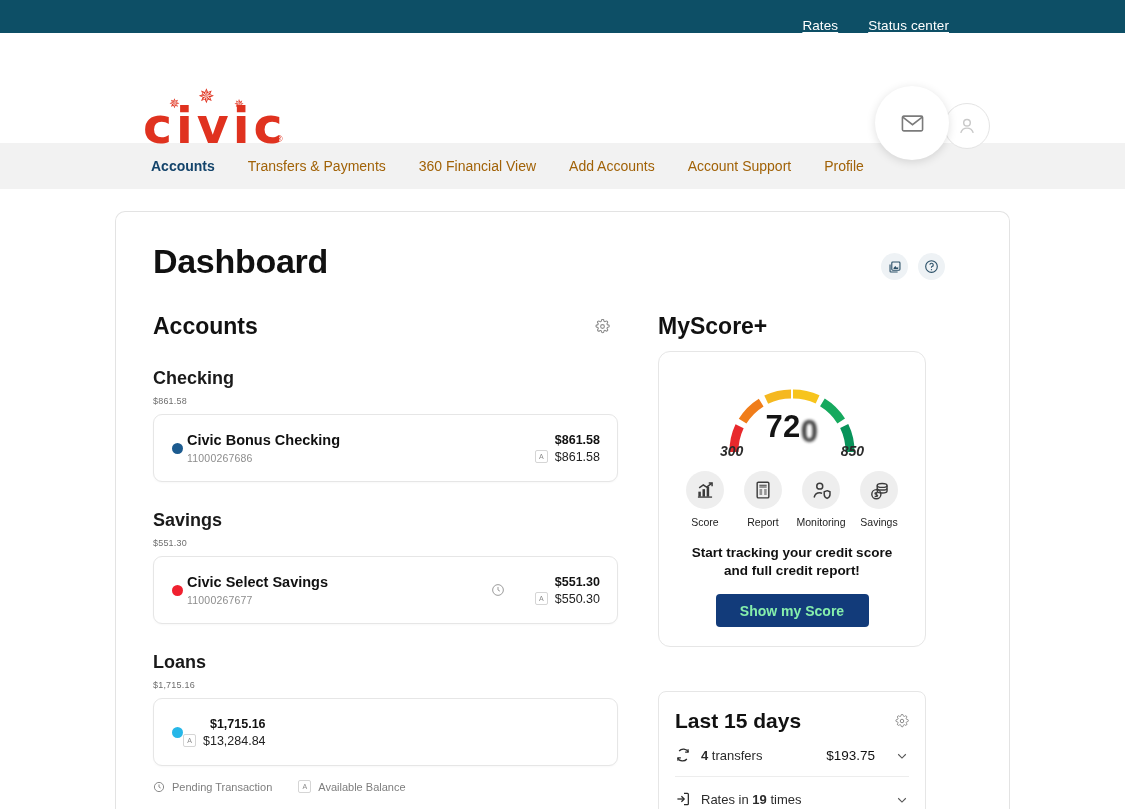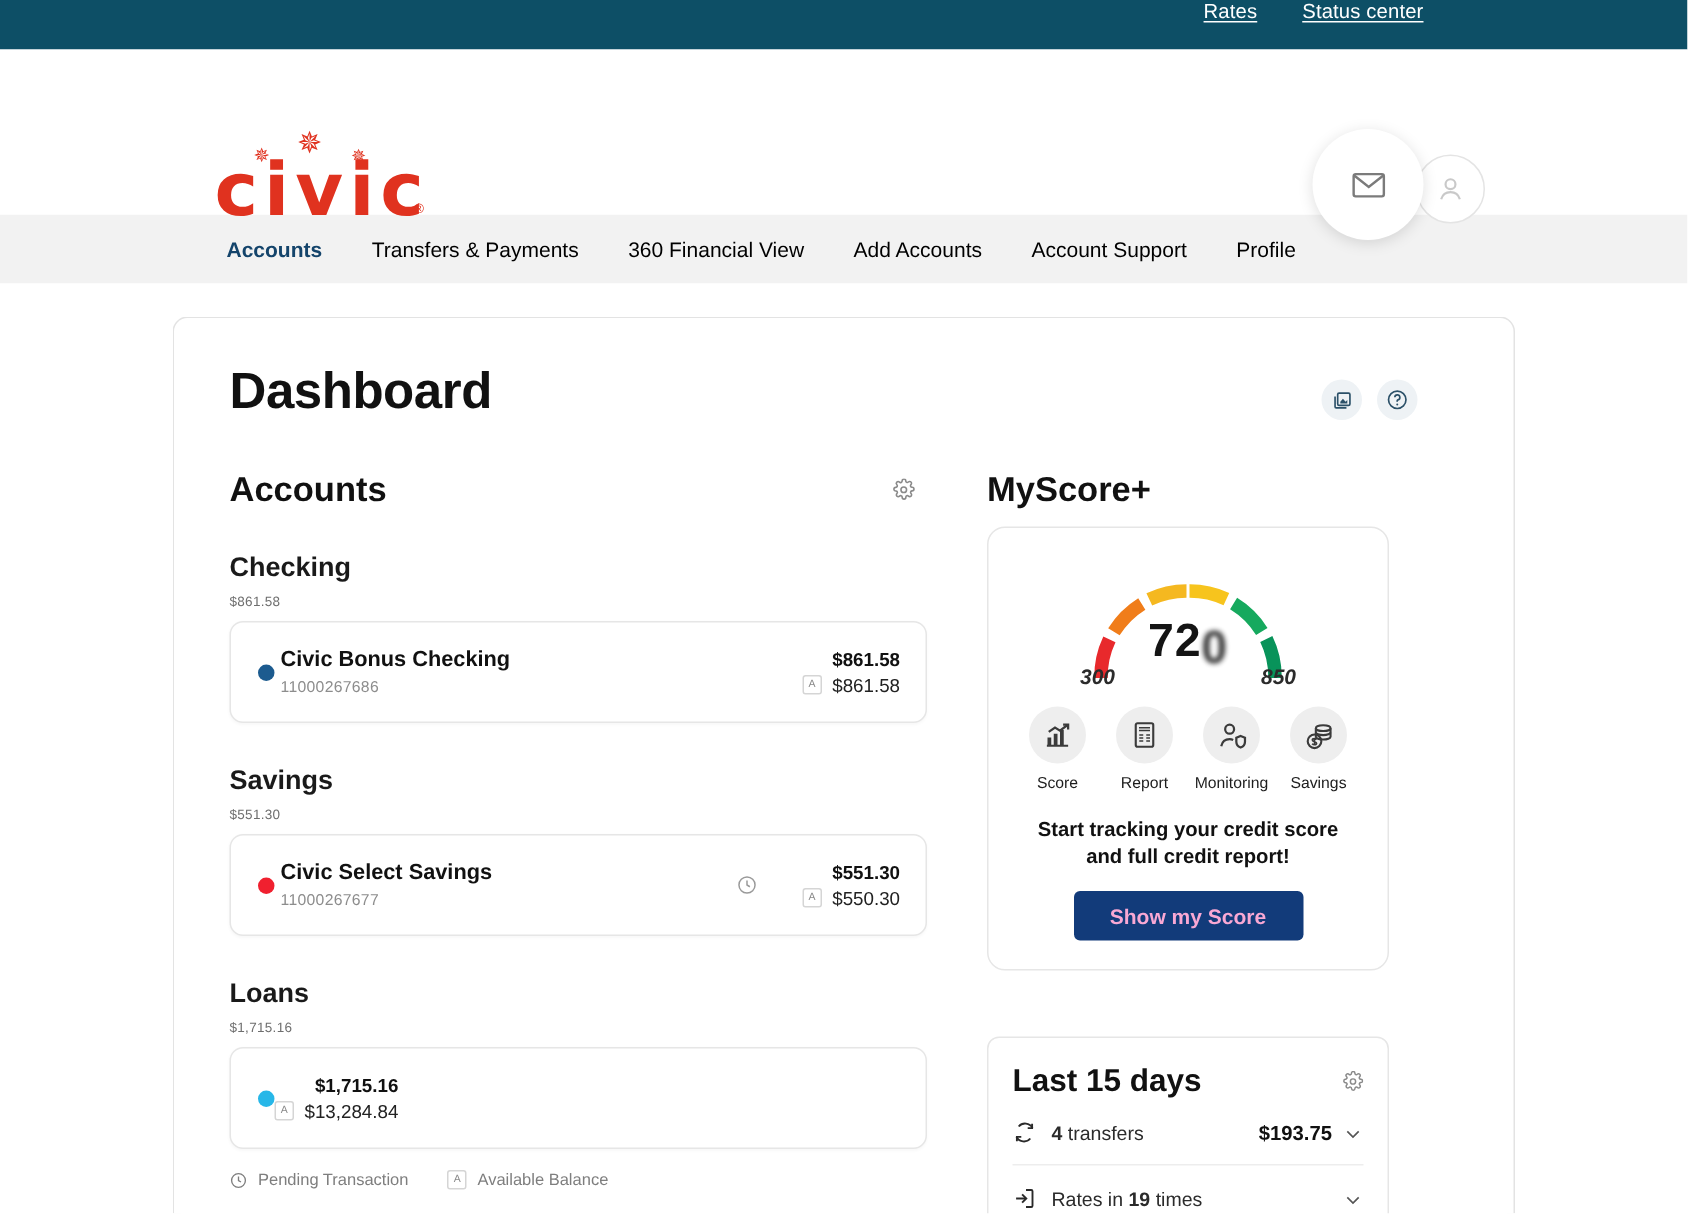--- a/index.html
+++ b/index.html
@@ -8,21 +8,21 @@
     font-family: "Liberation Sans", sans-serif;
     background: #ffffff;
     overflow: hidden;
   }
 
   
   .topbar {
     height: 33px;
     background: #0d4f66;
     display: flex;
-    align-items: flex-start;
+    align-items: flex-end;
     justify-content: flex-end;
     padding-right: 176px;
     gap: 30px;
   }
   .topbar a {
     color: #ffffff;
     font-size: 13.5px;
     text-decoration: underline;
     text-underline-offset: 2px;
     letter-spacing: .1px;
@@ -90,21 +90,21 @@
   .navbar {
     height: 46px;
     background: #f2f2f2;
     display: flex;
     align-items: center;
     padding-left: 151px;
     gap: 33px;
   }
   .nav-item {
     font-size: 14px;
-    color: #000000;
+    color: #a16207;
     white-space: nowrap;
     cursor: pointer;
   }
   .nav-item.active {
     color: #14446b;
     font-weight: 700;
   }
 
   
   .page {
@@ -247,21 +247,21 @@
   .feat-label { font-size: 10.5px; color: #1d1d1d; margin-top: 7px; }
 
   .score-cta {
     font-size: 13.5px; font-weight: 700; color: #111;
     line-height: 1.35; margin-top: 16px; padding: 0 6px;
   }
   .score-btn {
     margin: 14px auto 0;
     width: 153px; height: 33px;
     background: #123b7a;
-    color: #f9a8d4;
+    color: #86efac;
     border: none; border-radius: 4px;
     font-size: 14px; font-weight: 700;
     font-family: "Liberation Sans", sans-serif;
     cursor: pointer;
   }
 
   
   .days-card {
     margin-top: 44px;
     border: 1px solid #e6e6e6;
@@ -276,21 +276,21 @@
   .days-row {
     display: flex; align-items: flex-end;
     padding: 14px 0 13px 0;
     border-bottom: 1px solid #ededed;
     cursor: pointer;
   }
   .days-row:last-child { border-bottom: none; }
   .days-ico { width: 26px; color: #2a2a2a; display: flex; }
   .days-text { flex: 1; font-size: 13px; color: #2b2b2b; }
   .days-text b { font-weight: 700; }
-  .days-amt { font-size: 13.5px; font-weight: 700; color: #111; margin-right: 7px; }
+  .days-amt { font-size: 13.5px; font-weight: 400; color: #111; margin-right: 20px; }
   .chev { color: #555; display: flex; }
 </style>
 </head>
 <body>
 
 <div class="topbar">
   <a href="#">Rates</a>
   <a href="#">Status center</a>
 </div>
 

